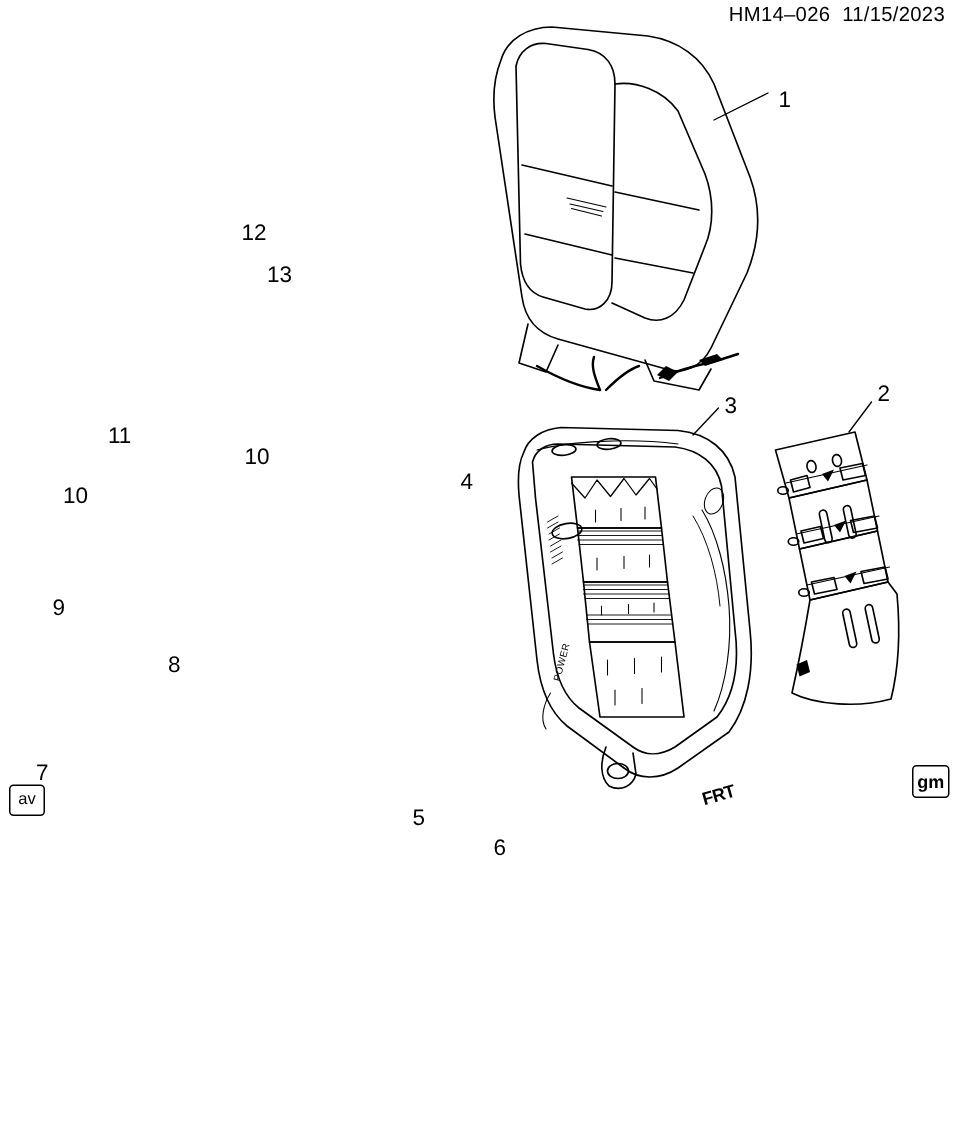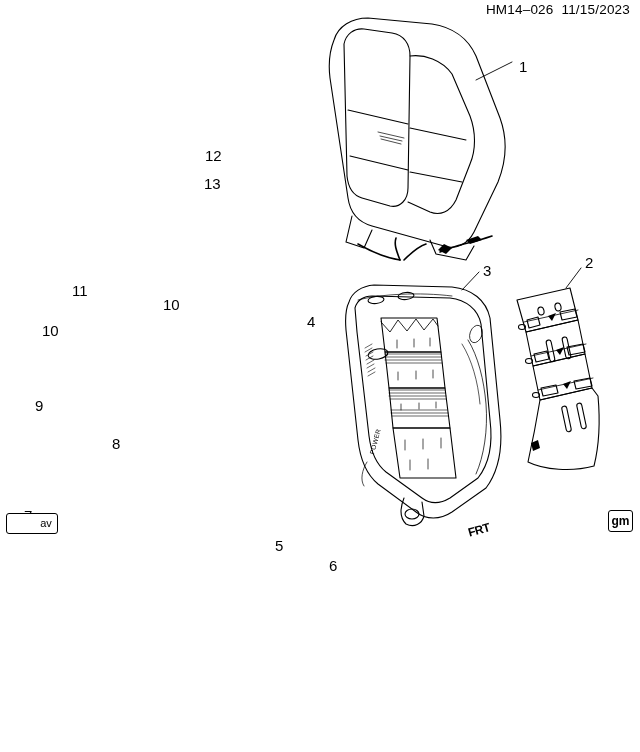--- a/index.html
+++ b/index.html
@@ -36,24 +36,23 @@
     background: #fff;
     display: flex;
     align-items: center;
     justify-content: center;
     font-size: 11px;
     line-height: 1;
     color: #000;
   }
   #badge-av {
     left: 6px;
-    bottom: 14px;
+    bottom: 4px;
     width: 22px;
     height: 19px;
-    padding-left: 28px;
   }
   #badge-gm {
     right: 7px;
     bottom: 16px;
     width: 23px;
     height: 20px;
     font-weight: bold;
     font-size: 12px;
   }
   .callout {
@@ -541,22 +540,22 @@
   <div class="callout" style="left:483px;  top:263px;">3</div>
   <div class="callout" style="left:307px;  top:314px;">4</div>
   <div class="callout" style="left:275px;  top:538px;">5</div>
   <div class="callout" style="left:329px;  top:558px;">6</div>
   <div class="callout" style="left:24px;   top:508px;">7</div>
   <div class="callout" style="left:112px;  top:436px;">8</div>
   <div class="callout" style="left:35px;   top:398px;">9</div>
   <div class="callout" style="left:163px; top:297px;">10</div>
   <div class="callout" style="left:42px;  top:323px;">10</div>
   <div class="callout" style="left:48px;   top:283px;margin-left:24px;">11</div>
-  <div class="callout" style="left:161px;  top:148px;margin-left:44px;">12</div>
-  <div class="callout" style="left:204px;  top:176px;">13</div>
+  <div class="callout" style="left:161px;  top:148px;">12</div>
+  <div class="callout" style="left:178px;  top:176px;">13</div>
 
   <div id="frt-label">FRT</div>
   <div id="power-label">POWER</div>
 
   <div class="corner-badge" id="badge-av">av</div>
   <div class="corner-badge" id="badge-gm">gm</div>
 
 </div>
 
 </body></html>

